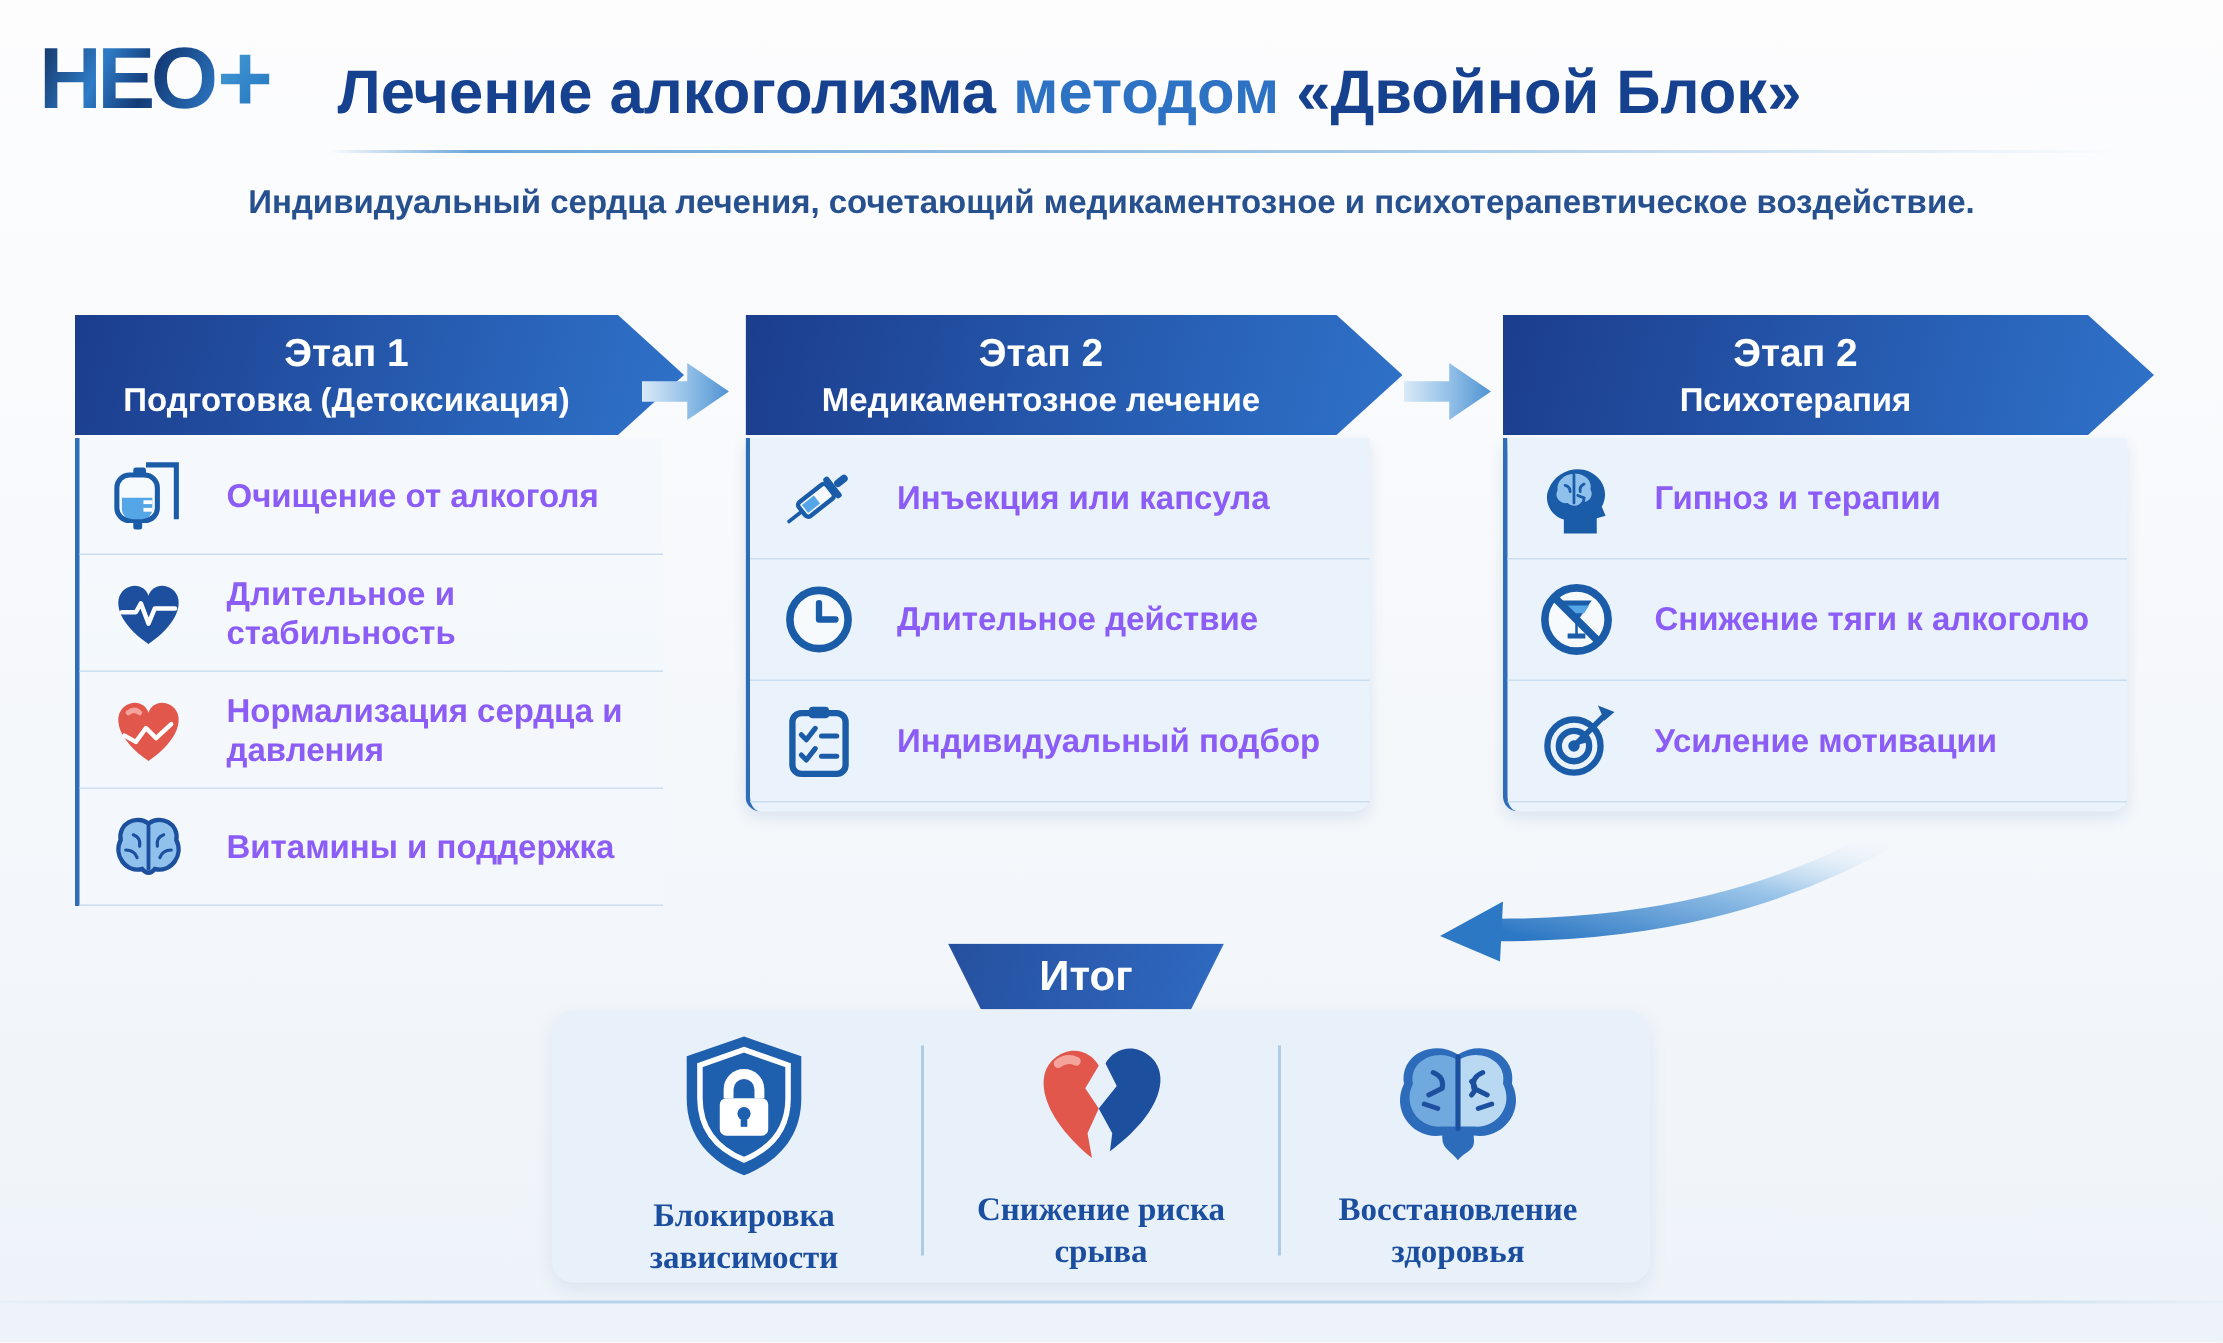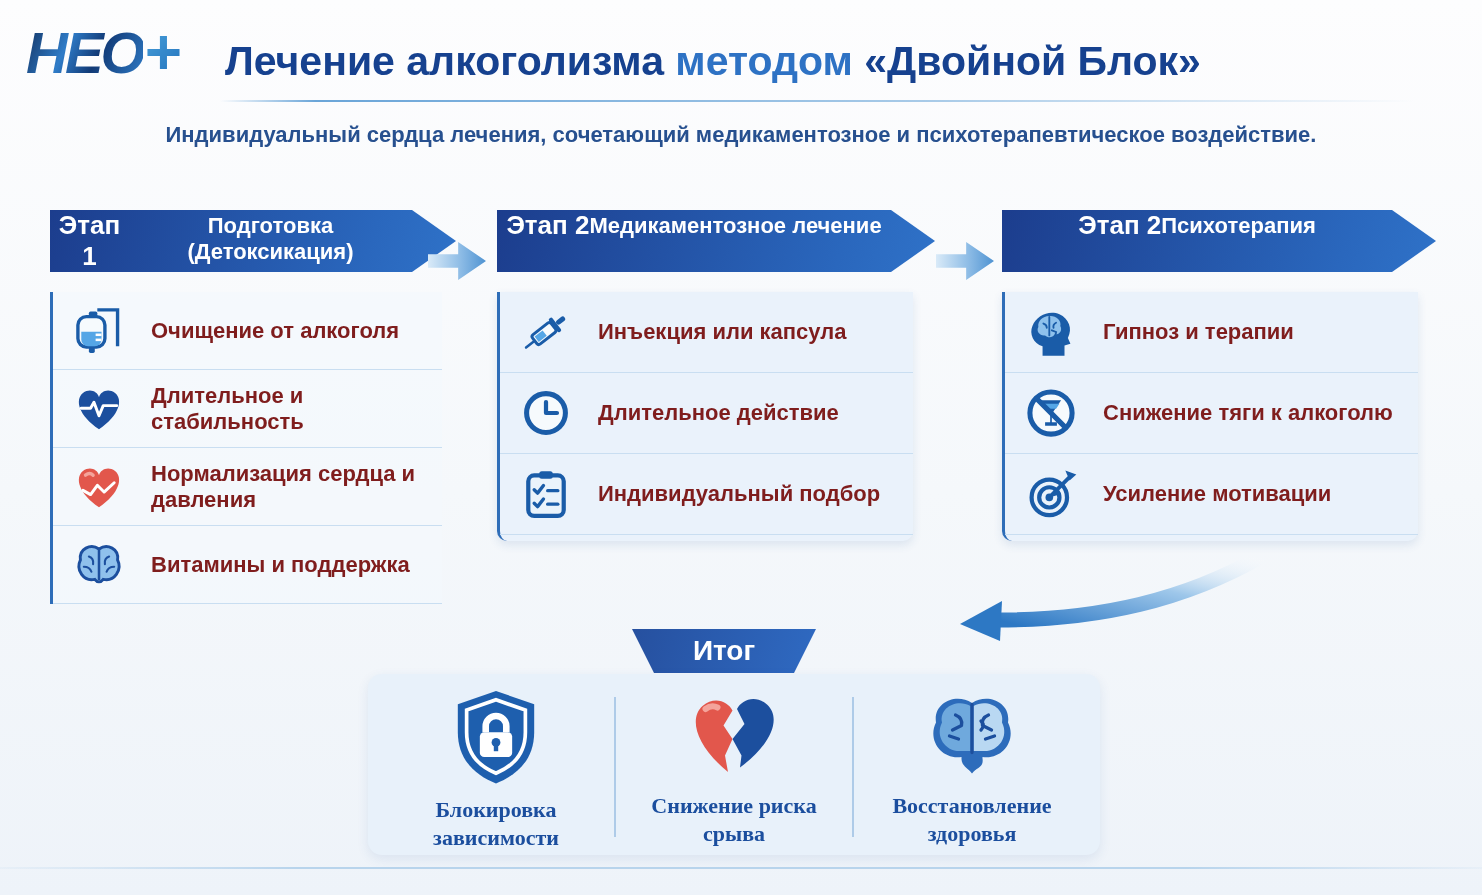--- a/index.html
+++ b/index.html
@@ -9,41 +9,41 @@
     background:linear-gradient(180deg,#fdfdfe 0%,#f5f8fb 55%,#eef3f9 100%);
     color:#1c4d9c;
   }
   .canvas { position:relative; width:1482px; height:895px; overflow:hidden; }
 
   
   .logo { position:absolute; left:26px; top:24px; display:flex; align-items:center; }
   .logo-text {
     font-size:58px; font-weight:900; letter-spacing:-3px; line-height:1;
     background:linear-gradient(115deg,#12305f 0%,#2f7cc8 35%,#123a76 60%,#2f7cc8 100%);
-    -webkit-background-clip:text; background-clip:text; color:transparent;font-style:italic;
+    -webkit-background-clip:text; background-clip:text; color:transparent;
   }
   .logo-plus {
     font-size:64px; font-weight:900; line-height:0.9; margin-left:2px;
     background:linear-gradient(135deg,#4aa3dd 0%,#1f6db8 100%);
     -webkit-background-clip:text; background-clip:text; color:transparent;
   }
   .page-title { position:absolute; left:225px; top:38px; font-size:41px; font-weight:800; color:#16418f; white-space:nowrap; }
   .page-title .accent { color:#2e72c4; }
   .header-rule {
     position:absolute; left:220px; top:100px; width:1195px; height:2px;
     background:linear-gradient(90deg,rgba(110,160,215,0) 0%,#6aa5d8 8%,#a9cbe8 60%,rgba(170,205,235,0) 100%);
   }
   .subtitle { position:absolute; left:0; top:122px; width:100%; text-align:center; font-size:22px; font-weight:600; color:#27508f; }
 
   
   .stage-header {
-    position:absolute; top:210px; height:62px; color:#fff; text-align:center;
+    position:absolute; top:210px; height:80px; color:#fff; text-align:center;
     background:linear-gradient(105deg,#1c3d8d 0%,#2a67bd 78%,#2f72c8 100%);
     clip-path:polygon(0 0,calc(100% - 44px) 0,100% 50%,calc(100% - 44px) 100%,0 100%);
-    display:flex; flex-direction:row; justify-content:center; padding-right:44px;
+    display:flex; flex-direction:column; justify-content:center; padding-right:44px;
     filter:drop-shadow(0 4px 6px rgba(25,70,140,.25));
   }
   .stage-header .l1 { font-size:26px; font-weight:800; }
   .stage-header .l2 { font-size:22px; font-weight:700; margin-top:3px; }
   .sh1 { left:50px;  width:406px; }
   .sh2 { left:497px; width:438px; }
   .sh3 { left:1002px;width:434px; }
 
   .connector {
     position:absolute; top:242px; width:58px; height:38px;
@@ -54,21 +54,21 @@
 
   
   .panel { position:absolute; top:292px; border-left:3px solid #2e6db8; }
   .p1 { left:50px;  width:392px; background:rgba(244,249,253,.6); }
   .p2 { left:497px; width:416px; background:#eaf2fb; border-radius:0 0 10px 10px; box-shadow:0 4px 10px rgba(40,90,160,.12); padding-bottom:6px;}
   .p3 { left:1002px;width:416px; background:#eaf2fb; border-radius:0 0 10px 10px; box-shadow:0 4px 10px rgba(40,90,160,.12); padding-bottom:6px;}
   .row { display:flex; align-items:center; gap:24px; padding-left:18px; border-bottom:1px solid #c9def1; }
   .p1 .row { height:78px; }
   .p2 .row,.p3 .row { height:81px; }
   .row .ic { width:56px; height:56px; flex:0 0 56px; display:flex; align-items:center; justify-content:center; }
-  .row .lb { font-size:22px; font-weight:600; color:#7f1d1d; }
+  .row .lb { font-size:22px; font-weight:600; color:#8b5cf6; }
 
   
   .curve-arrow { position:absolute; left:950px; top:548px; }
   .result-banner {
     position:absolute; left:632px; top:629px; width:184px; height:44px;
     background:linear-gradient(105deg,#26509f 0%,#2f6ac2 100%);
     clip-path:polygon(0 0,100% 0,calc(100% - 22px) 100%,22px 100%);
     color:#fff; font-size:28px; font-weight:800; display:flex; align-items:center; justify-content:center;
   }
   .result-panel {

